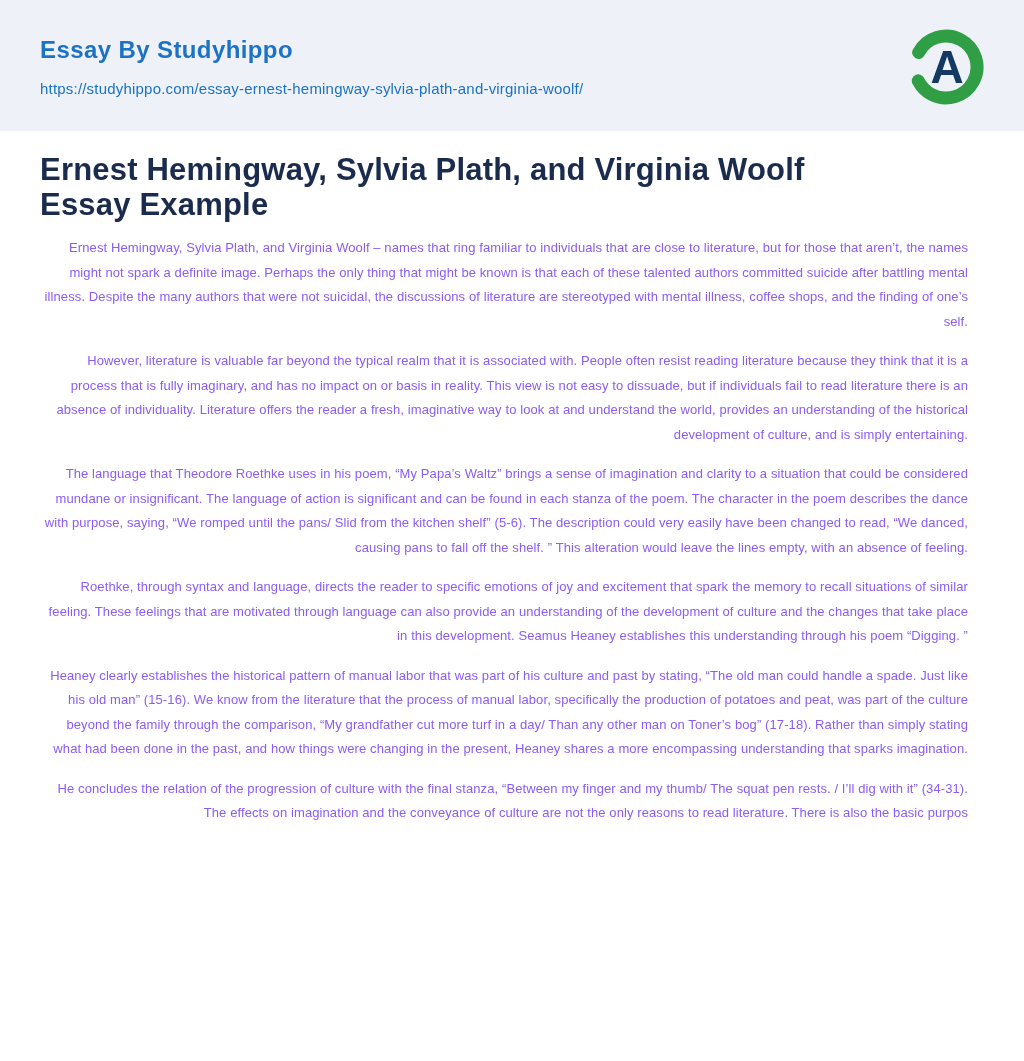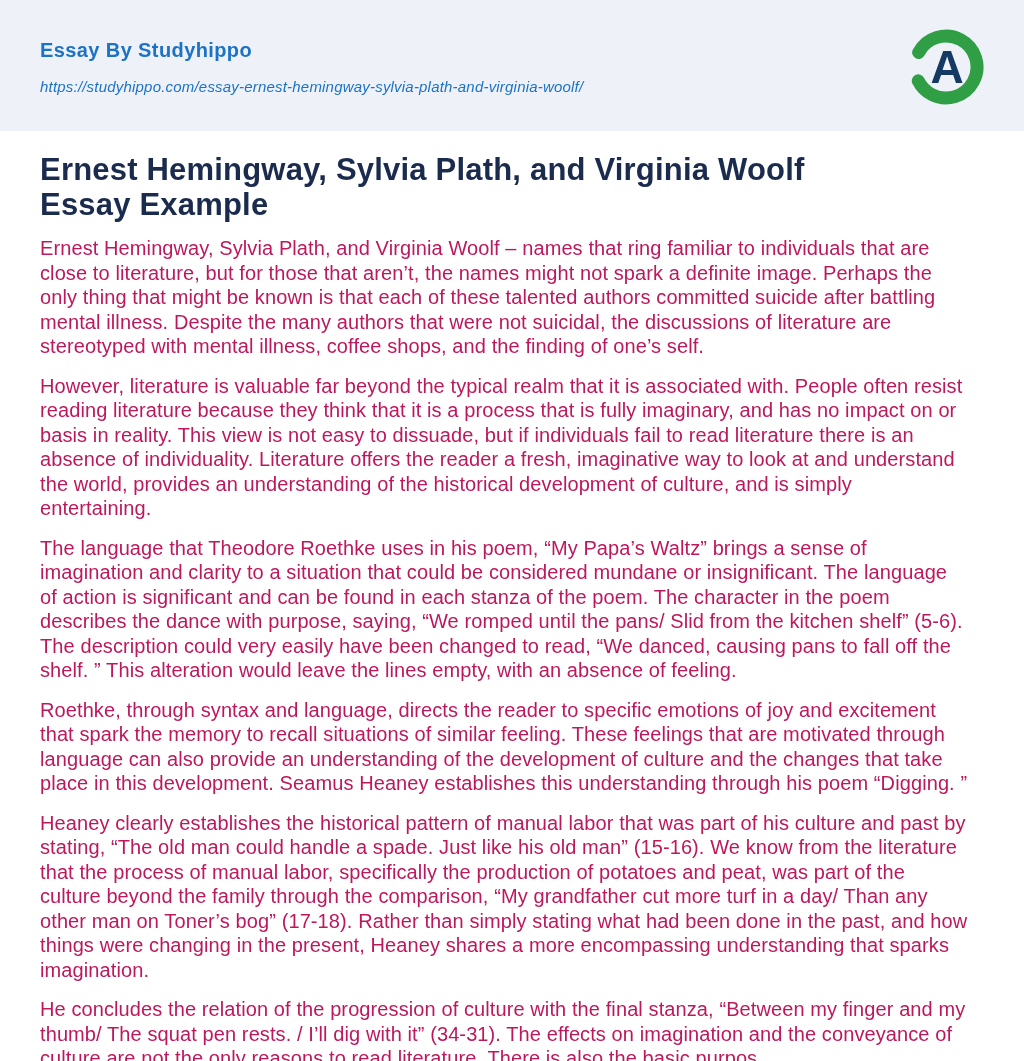--- a/index.html
+++ b/index.html
@@ -17,34 +17,33 @@
     background: #eef2f8;
     height: 131px;
     display: flex;
     justify-content: space-between;
     align-items: center;
     padding: 26px 38px 24px 40px;
   }
   .header-text { display: flex; flex-direction: column; }
   .site-title {
     color: #1c72c4;
-    font-size: 20px;
+    font-size: 24px;
     font-weight: bold;
     letter-spacing: 0.4px;
     text-decoration: none;
     cursor: pointer;
     margin-bottom: 16px;
   }
   .essay-url {
     color: #1c72c4;
     font-size: 15px;
     letter-spacing: 0.2px;
     text-decoration: none;
     cursor: pointer;
-    font-style: italic;
   }
   .logo {
     width: 80px;
     height: 80px;
     cursor: pointer;
     flex-shrink: 0;
   }
   .logo svg { display: block; }
   .content {
     padding: 21px 56px 0 40px;
@@ -52,26 +51,27 @@
   h1.essay-title {
     color: #1b2b4e;
     font-size: 31px;
     font-weight: bold;
     line-height: 1.13;
     letter-spacing: 0.2px;
     max-width: 820px;
     margin-bottom: 14px;
   }
   p.essay-paragraph {
-    color: #be185d;
-    font-size: 20px;
+    color: #8b5cf6;
+    font-size: 13px;
     line-height: 24.5px;
     letter-spacing: 0.1px;
     margin-bottom: 15px;
     max-width: 944px;
+    text-align: right;
   }
 </style>
 </head>
 <body>
 
 <div class="page">
 
   <header class="header">
     <div class="header-text">
       <a class="site-title">Essay By Studyhippo</a>

